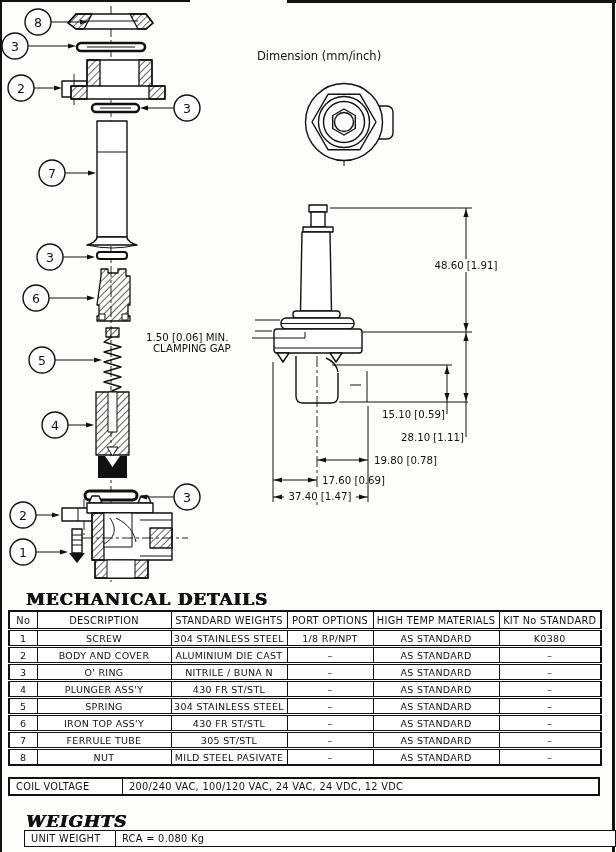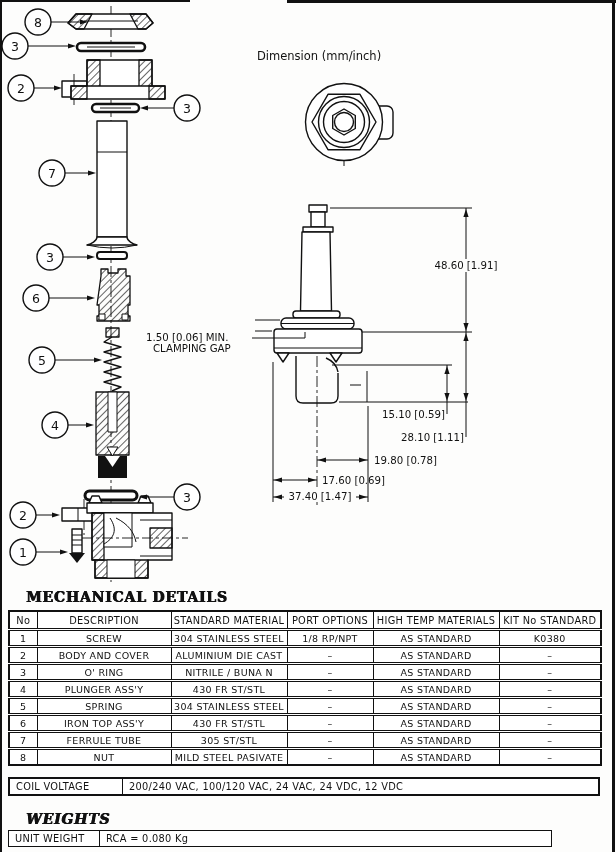--- a/index.html
+++ b/index.html
@@ -14,35 +14,35 @@
   .ttl{font:11.5px "DejaVu Sans",sans-serif;}
   .btxt{font:12.5px "DejaVu Sans",sans-serif;}
   .ln{fill:none;stroke:#111;stroke-width:1.4;stroke-linejoin:round;}
   .lnt{stroke-width:1;}
   .wht{fill:#fff;stroke:#111;stroke-width:1.4;stroke-linejoin:round;}
   .hat{fill:url(#hat);stroke:#111;stroke-width:1.3;stroke-linejoin:round;}
   .blk{fill:#111;stroke:none;}
   .cl{fill:none;stroke:#111;stroke-width:0.9;stroke-dasharray:11 3 3 3;}
   .dim{fill:none;stroke:#111;stroke-width:1;}
   .ah{fill:#111;stroke:none;}
-  .sec-title{position:absolute;font-family:"DejaVu Serif",serif;font-weight:bold;font-size:14px;
+  .sec-title{position:absolute;font-family:"DejaVu Serif",serif;font-weight:bold;font-size:17px;
              letter-spacing:0.8px;color:#111;text-shadow:0.7px 0 0 #111,0 0.4px 0 #111;}
   table{border-collapse:collapse;position:absolute;background:#fff;table-layout:fixed;padding-left:12px;}
   .mech-table{left:8px;top:610px;width:592px;border:2px solid #111;}
   .mech-table th,.mech-table td{border:1.4px solid #111;font:9.5px "DejaVu Sans",sans-serif;
       text-align:center;padding:1px 2px;height:12px;letter-spacing:0.3px;overflow:hidden;white-space:nowrap;}
   .mech-table th{height:14px;font-size:9.8px;}
   .mech-table tbody td{border-top:3px double #111;}
   .kv{left:8px;width:592px;border:2px solid #111;}
   .kv td{border:1.5px solid #111;font:9.8px "DejaVu Sans",sans-serif;text-align:left;
          padding:1px 6px;height:13px;letter-spacing:0.3px;white-space:nowrap;overflow:hidden;}
   .elec-table{top:777px;}
   .kv td.lab{width:100px;}
   .gap2{margin-left:46px;}
-  .wt-table{left:8px;top:830px;width:544px;border:1.6px solid #111;}
+  .wt-table{left:24px;top:830px;width:592px;border:1.6px solid #111;}
   .wt-table td.lab{width:78px;}
 </style>
 </head>
 <body>
 
 <div class="page">
   <div class="b-top-l"></div>
   <div class="b-top-r"></div>
   <div class="b-left"></div>
   <div class="b-right"></div>
@@ -317,21 +317,21 @@
         <col style="width:134px">
         <col style="width:116px">
         <col style="width:86px">
         <col style="width:126px">
         <col style="width:102px">
       </colgroup>
     <thead>
       <tr>
         <th>No</th>
         <th>DESCRIPTION</th>
-        <th>STANDARD MATERIAL</th>
+        <th>STANDARD WEIGHTS</th>
         <th>PORT OPTIONS</th>
         <th>HIGH TEMP MATERIALS</th>
         <th>KIT No STANDARD</th>
       </tr>
     </thead>
     <tbody>
       <tr>
           <td>1</td>
           <td>SCREW</td>
           <td>304 STAINLESS STEEL</td>

